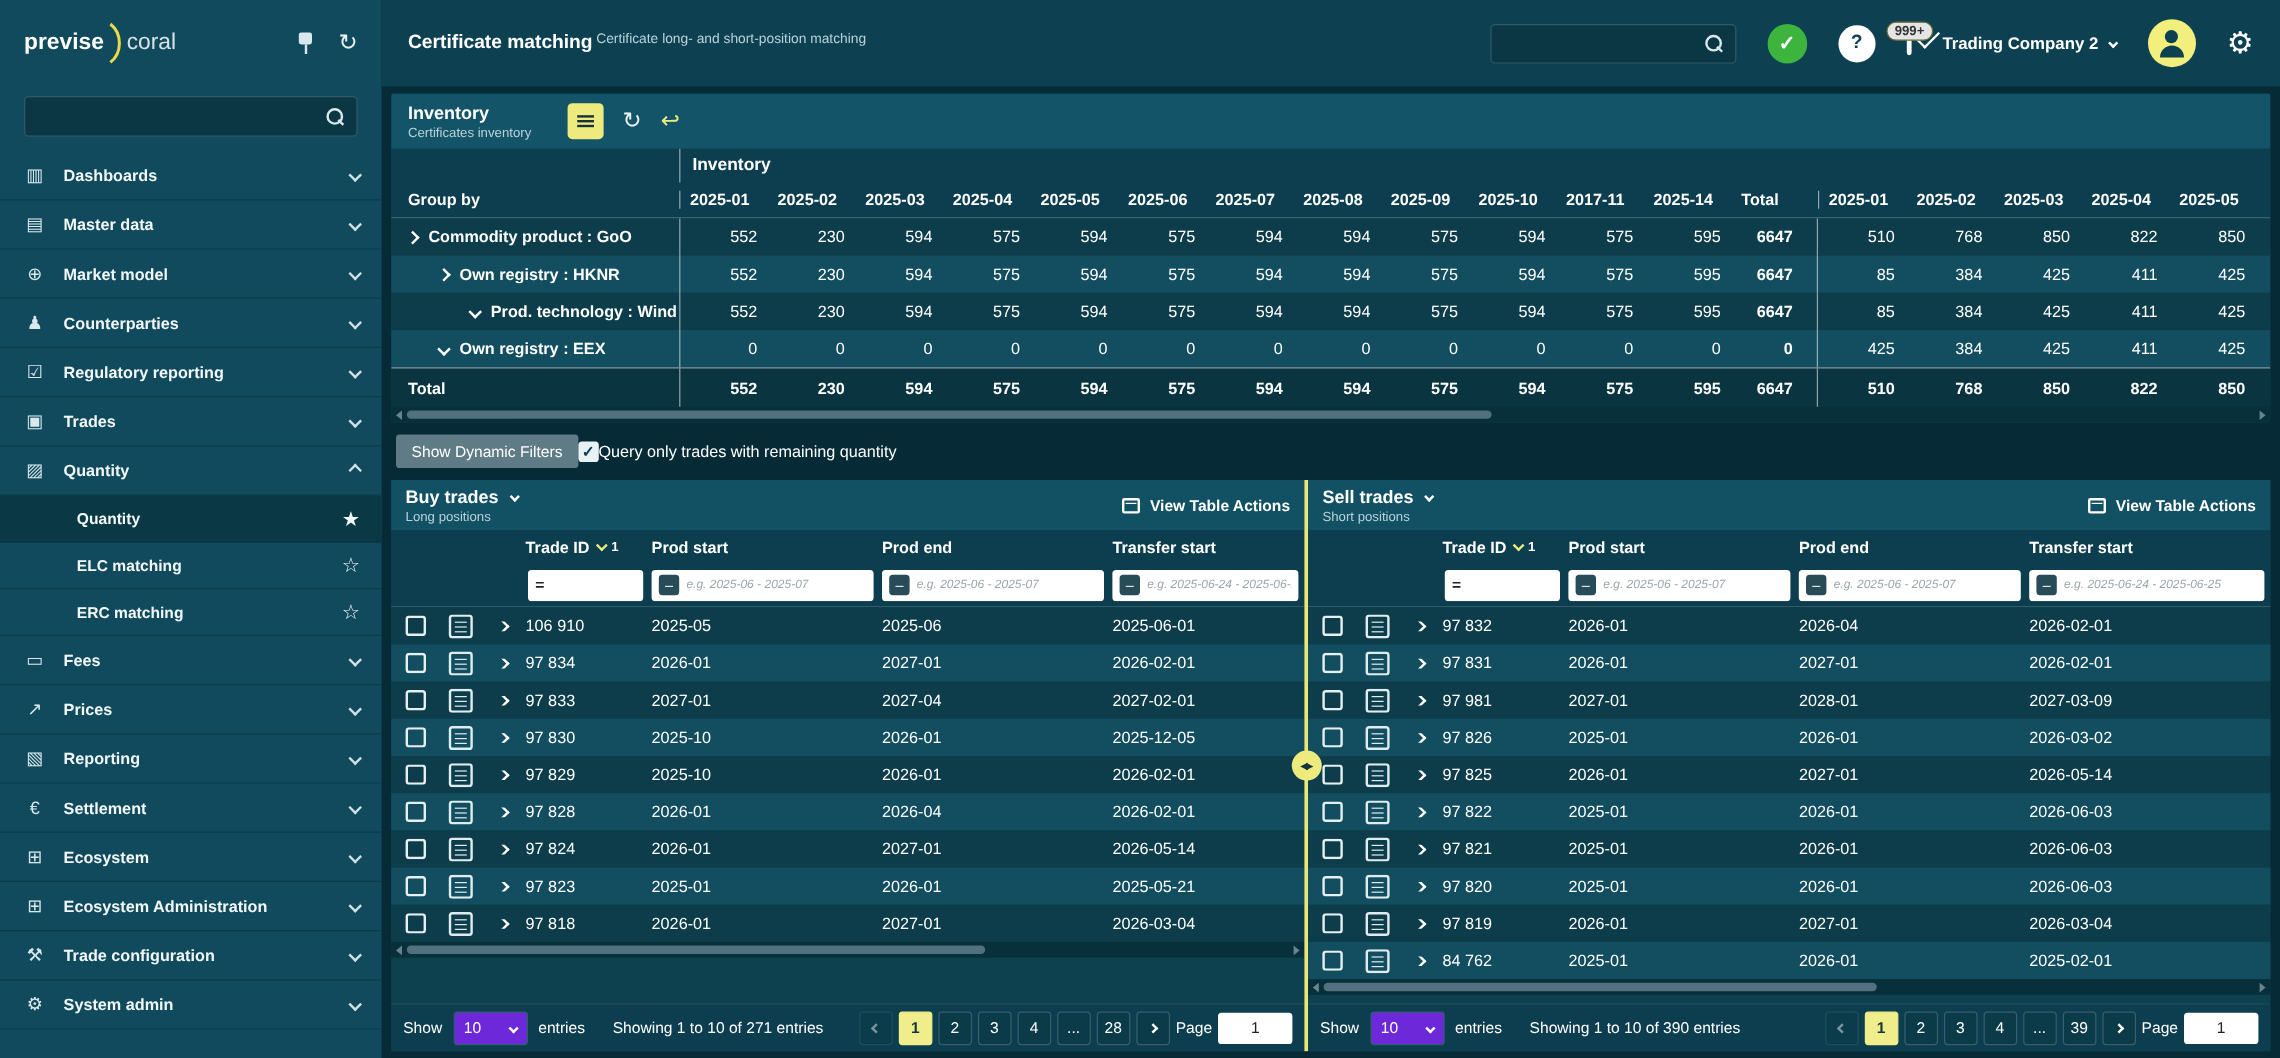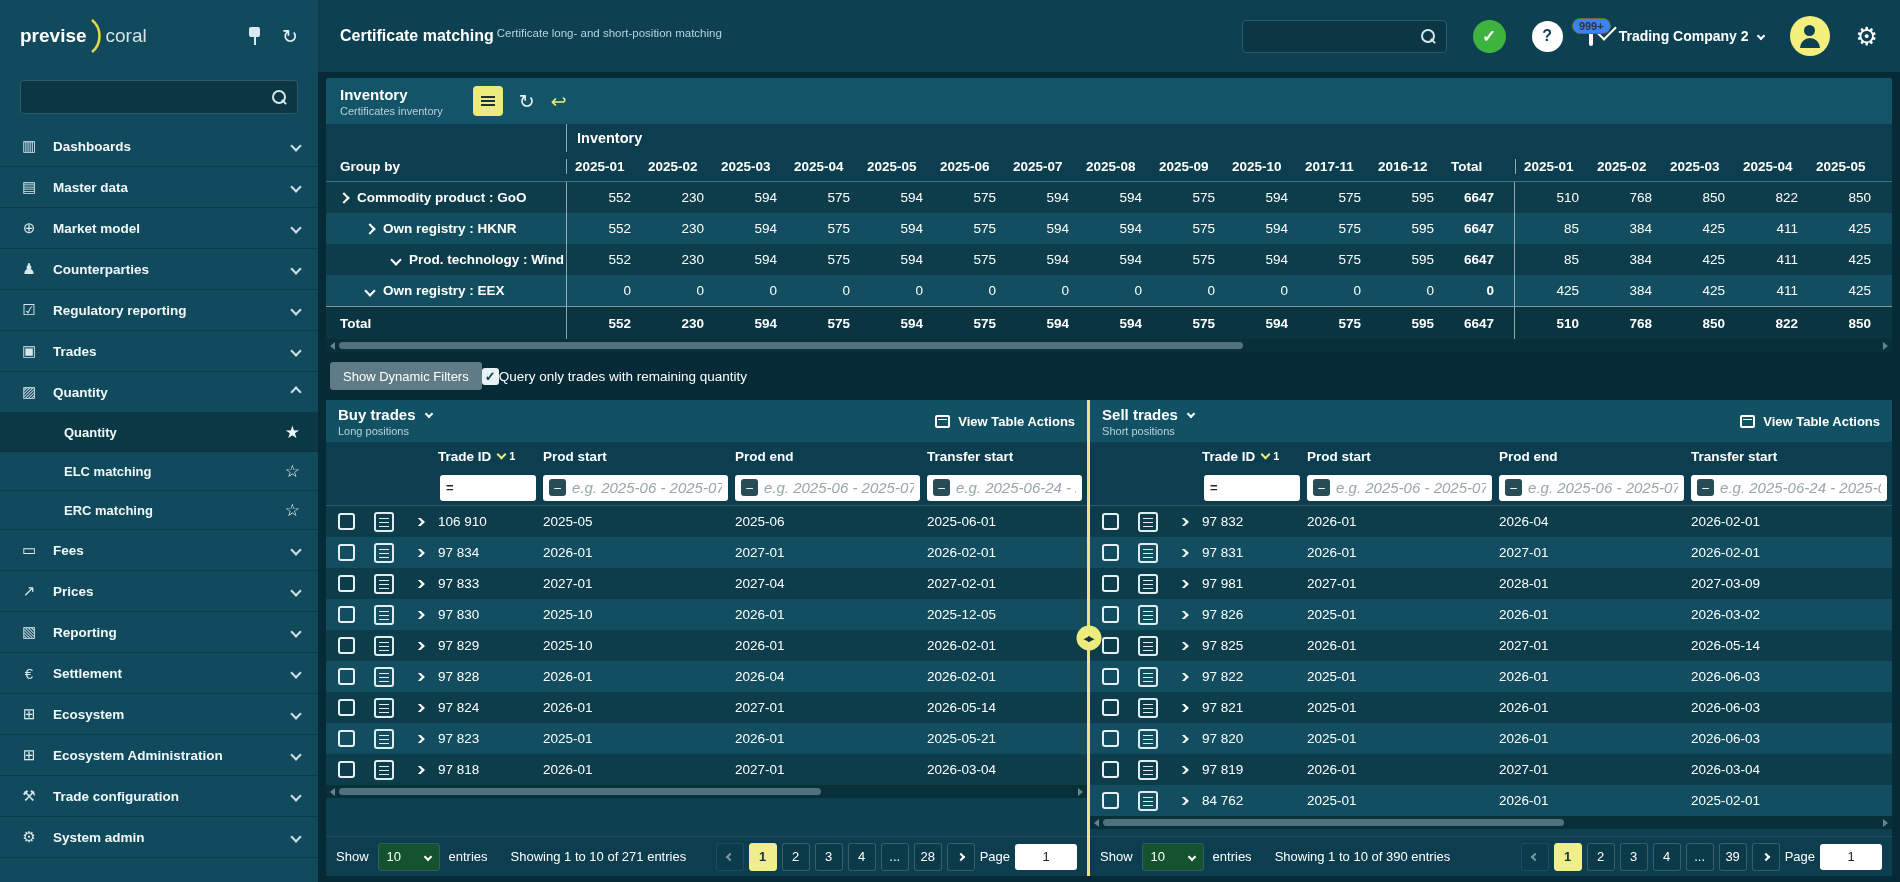--- a/index.html
+++ b/index.html
@@ -48,21 +48,21 @@
   .tb-title .t1{font-weight:bold;font-size:16px}
   .tb-title .t2{font-size:11.5px;color:#B9D2DA}
   .tb-right{margin-left:auto;display:flex;align-items:center;gap:26px}
   .top-search{width:205px;height:33px;background:#0A3743;border:1px solid #2E5B69;border-radius:4px;display:flex;align-items:center;padding:0 10px}
   .top-search input{flex:1;background:transparent;border:none;outline:none;color:#fff;min-width:0}
   .circle-green{width:33px;height:33px;border-radius:50%;background:#3CB43E;color:#fff;font-weight:bold;font-size:17px;display:flex;align-items:center;justify-content:center;cursor:pointer}
   .circle-help{width:31px;height:31px;border-radius:50%;background:#fff;color:#0D4152;font-weight:bold;font-size:16px;display:flex;align-items:center;justify-content:center;cursor:pointer}
   .mailwrap{position:relative;cursor:pointer}
   .mail-shape{width:28px;height:20px;border:2px solid #fff;border-radius:2px;position:relative;overflow:hidden}
   .mail-shape::before{content:"";position:absolute;width:16px;height:16px;border-right:2px solid #fff;border-bottom:2px solid #fff;transform:rotate(45deg);top:-10px;left:4px}
-  .mail-badge{position:absolute;top:-11px;right:-18px;background:#3b82f6;color:#333;border:1px solid #6b6b34;font-size:11px;font-weight:bold;border-radius:9px;padding:1px 6px}
+  .mail-badge{position:absolute;top:-11px;right:-18px;background:#e5e5e5;color:#333;border:1px solid #6b6b34;font-size:11px;font-weight:bold;border-radius:9px;padding:1px 6px}
   .company{display:flex;align-items:center;gap:9px;font-weight:bold;font-size:14px;cursor:pointer;white-space:nowrap}
   .avatar{width:40px;height:40px;border-radius:50%;background:#F2EF7D;display:flex;flex-direction:column;align-items:center;justify-content:center;cursor:pointer}
   .person{width:100%}
   .person::before{content:"";display:block;width:11px;height:11px;border-radius:50%;background:#0D4152;margin:0 auto 2px}
   .person::after{content:"";display:block;width:20px;height:10px;border-radius:10px 10px 0 0;background:#0D4152;margin:0 auto}
   .gear{font-size:25px;color:#fff;cursor:pointer;line-height:1}
 
   .content{flex:1;display:flex;flex-direction:column;padding:6px 8px;gap:8px;min-height:0}
 
   
@@ -136,32 +136,32 @@
   .c-ps{width:192px;padding-left:2px;display:flex;align-items:center}
   .c-pe{width:192px;padding-left:2px;display:flex;align-items:center}
   .c-ts{flex:1;min-width:0;padding-left:2px;display:flex;align-items:center;overflow:hidden}
   .sortchev{display:inline-block;width:7px;height:7px;border-right:2px solid #EDEB7E;border-bottom:2px solid #EDEB7E;transform:rotate(45deg);margin-left:7px;position:relative;top:-2px}
   .sortnum{font-size:11px;margin-left:4px;color:#fff}
   .tfilter{display:flex;height:36px;background:#0C3E4F;align-items:center;border-bottom:1px solid rgba(255,255,255,.15);flex-shrink:0}
   .finput{flex:1;display:flex;align-items:center;background:#fff;border-radius:3px;height:26px;margin:0 5px 0 0;padding:0 6px;gap:6px;overflow:hidden;white-space:nowrap;min-width:0;cursor:text}
   .c-id .finput{margin-left:2px}
   .op{color:#222;font-weight:bold;font-size:13px}
   .rangebox{min-width:17px;height:17px;background:#274B57;color:#fff;border-radius:3px;display:flex;align-items:center;justify-content:center;font-size:12px;flex-shrink:0}
-  .ph{color:#9AA6AB;font-style:italic;font-size:15px;white-space:nowrap;overflow:hidden}
+  .ph{color:#9AA6AB;font-style:italic;font-size:10px;white-space:nowrap;overflow:hidden}
   .tbody{flex-shrink:0}
   .trow{display:flex;height:31px;align-items:center;font-size:13.5px;cursor:pointer}
   .trow:nth-child(odd){background:#0D3D4B}
   .trow:nth-child(even){background:#124E5F}
   .cb{width:17px;height:17px;border:2px solid #E6F0F3;border-radius:3px;background:transparent;cursor:pointer}
   .dicon{width:20px;height:20px;border:2px solid #DFEDF1;border-radius:3px;position:relative;cursor:pointer}
   .dicon::before{content:"";position:absolute;left:3px;right:3px;top:4px;height:1.5px;background:#DFEDF1;box-shadow:0 4px 0 #DFEDF1,0 8px 0 #DFEDF1}
   
   .pagination{height:40px;background:#0C3E4F;border-top:1px solid rgba(255,255,255,.08);display:flex;align-items:center;padding:0 10px;gap:9px;flex-shrink:0;margin-top:auto}
   .plabel{font-size:13px;white-space:nowrap}
-  .pselect{width:62px;height:28px;background:#14532d;border:1px solid #305D6C;border-radius:3px;display:flex;align-items:center;justify-content:space-between;padding:0 8px;font-size:13px;cursor:pointer}
+  .pselect{width:62px;height:28px;background:#6d28d9;border:1px solid #305D6C;border-radius:3px;display:flex;align-items:center;justify-content:space-between;padding:0 8px;font-size:13px;cursor:pointer}
   .psummary{font-size:13px;margin-left:14px;white-space:nowrap}
   .pages{margin-left:auto;display:flex;align-items:center;gap:5px}
   .pbtn{min-width:28px;height:28px;background:#0B3B49;border:1px solid rgba(255,255,255,.18);border-radius:3px;color:#fff;font-size:13px;display:flex;align-items:center;justify-content:center;cursor:pointer;font-family:inherit;padding:0 4px}
   .pbtn.active{background:#F0EE8B;color:#17323C;font-weight:bold;border-color:#F0EE8B}
   .pbtn.disabled{opacity:.45}
   .pinput{width:62px;height:26px;border:none;border-radius:3px;background:#fff;color:#222;font-size:13px;text-align:center;outline:none}
 </style>
 </head>
 <body>
 
@@ -364,21 +364,21 @@
   <span class="cell c-m colh">2025-07</span>
 
   <span class="cell c-m colh">2025-08</span>
 
   <span class="cell c-m colh">2025-09</span>
 
   <span class="cell c-m colh">2025-10</span>
 
   <span class="cell c-m colh">2017-11</span>
 
-  <span class="cell c-m colh">2016-12</span>
+  <span class="cell c-m colh">2025-14</span>
 </span>
           <span class="cell c-total colh">Total</span>
           <span class="cell c-gap"></span>
           <span class="mwrap sep" id="inv-pmonths">
   <span class="cell c-m colh">2025-01</span>
 
   <span class="cell c-m colh">2025-02</span>
 
   <span class="cell c-m colh">2025-03</span>
 

